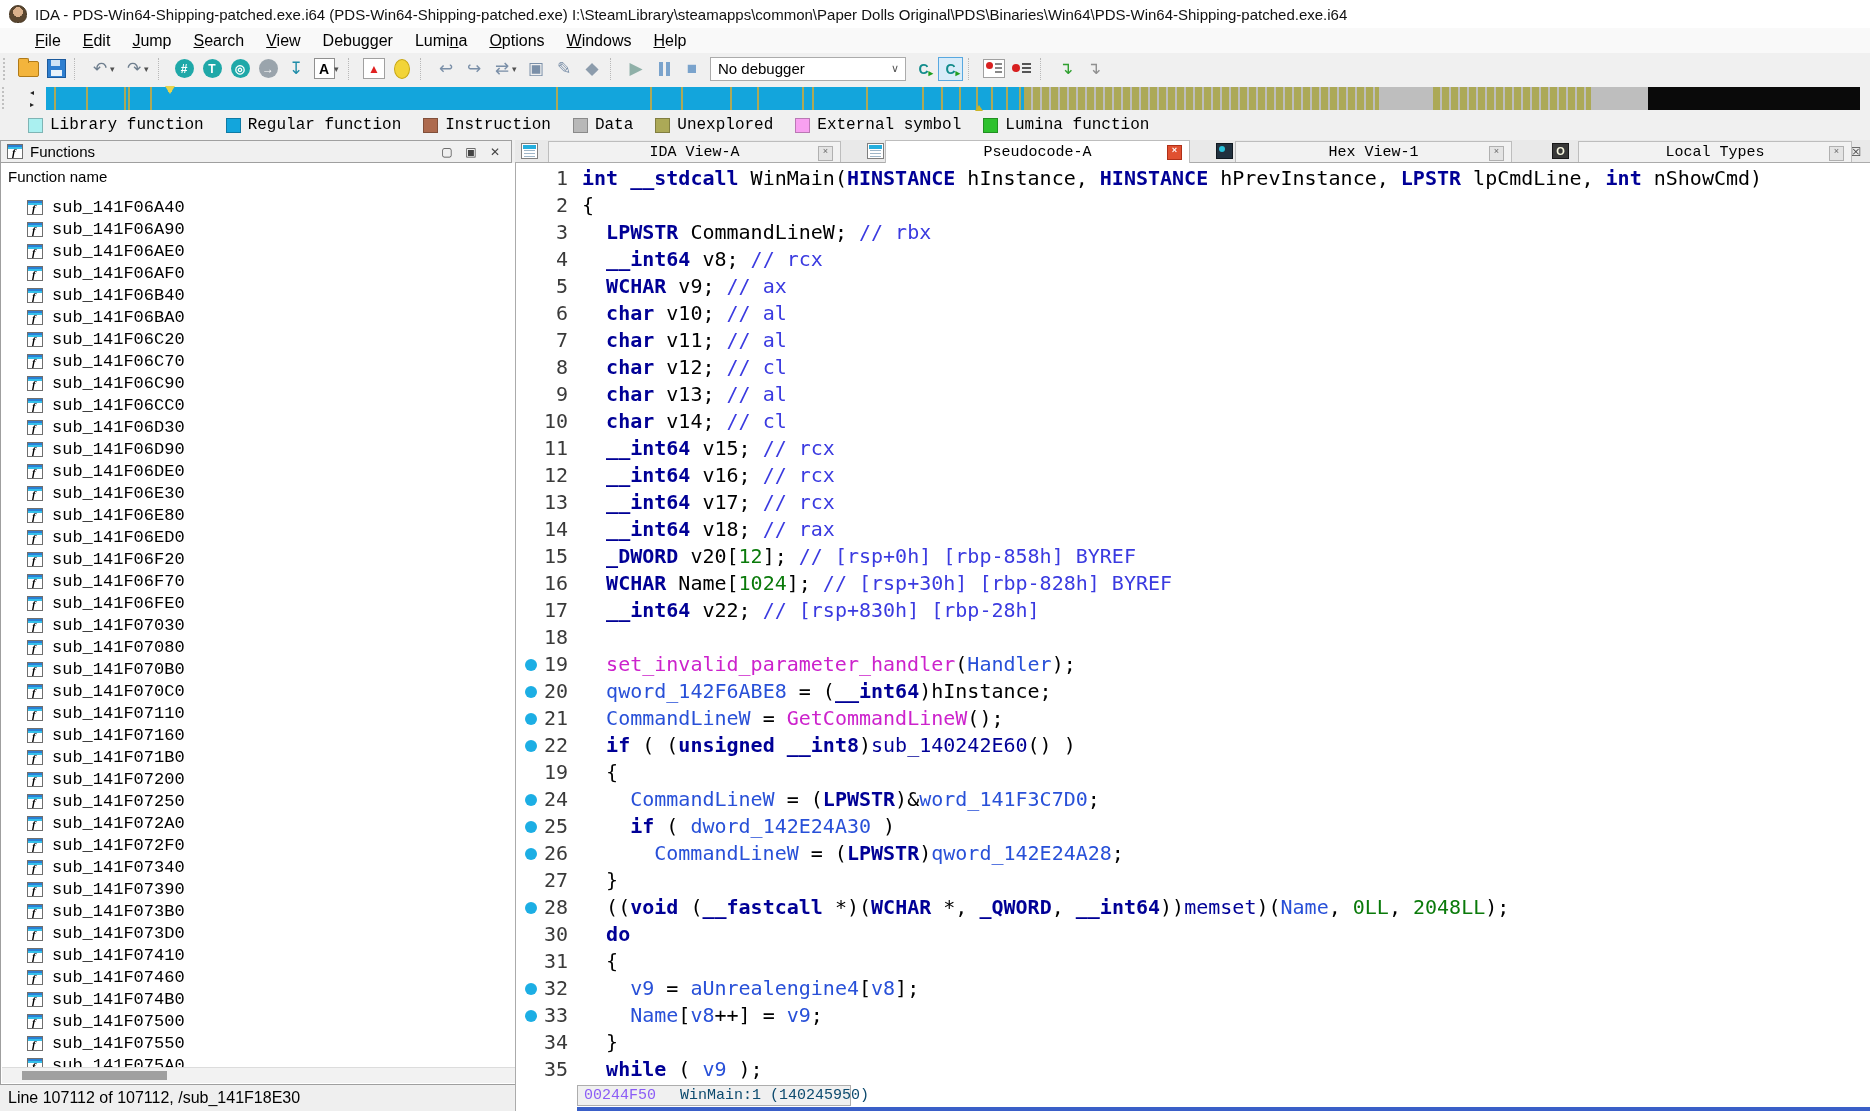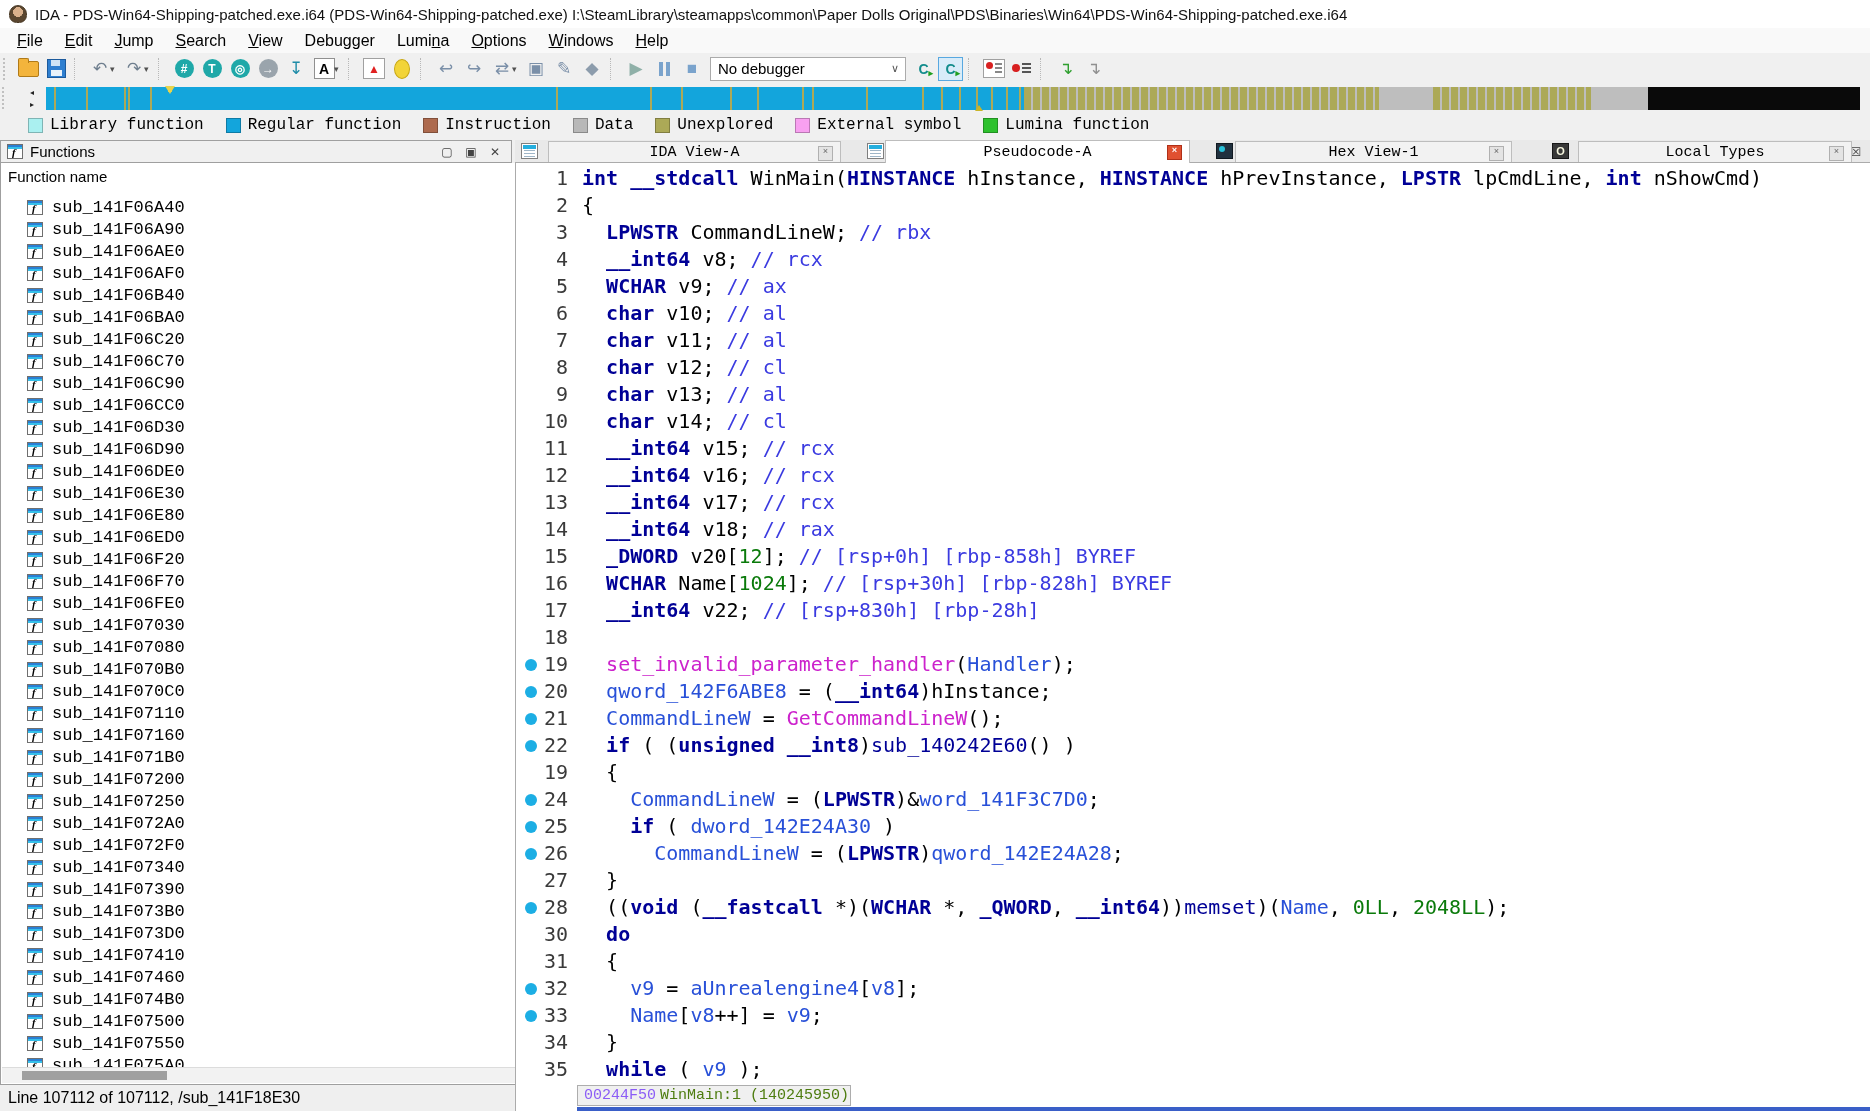--- a/index.html
+++ b/index.html
@@ -7,21 +7,21 @@
        background:#f0f0f0;font-family:"Liberation Sans",sans-serif;color:#000;}
   .abs{position:absolute;}
   
   #titlebar{left:0;top:0;width:1870px;height:28px;background:#ffffff;border-bottom:1px solid #e8e8e8;
             display:flex;align-items:center;}
   #appicon{width:18px;height:18px;margin:0 8px 0 9px;border-radius:50% 50% 42% 42%;
            background:radial-gradient(circle at 50% 38%,#d9b08c 0 38%,#5a4630 39% 100%);
            border:1px solid #4a3a26;box-sizing:border-box;}
   #titletext{font-size:15px;color:#111;white-space:nowrap;}
   
-  #menubar{left:0;top:28px;width:1870px;height:25px;background:#f9f9f9;display:flex;align-items:center;padding-left:6px;box-sizing:border-box;}
+  #menubar{left:0;top:28px;width:1870px;height:25px;background:#f9f9f9;display:flex;align-items:center;padding-left:24px;box-sizing:border-box;}
   .menuitem{font-size:16px;padding:2px 11px;white-space:nowrap;}
   .menuitem u{text-decoration:underline;}
   
   #toolbar{left:0;top:53px;width:1870px;height:31px;background:#f0f0f0;display:flex;align-items:center;}
   .tbtn{width:26px;height:24px;display:flex;align-items:center;justify-content:center;margin:0 1px;
         font-size:17px;box-sizing:border-box;}
   .tsep{width:7px;height:22px;border-left:1px dotted #b8b8b8;margin:0 4px;}
   .tgrip{width:6px;height:22px;border-left:2px dotted #c0c0c0;margin:0 3px;}
   .dd{font-size:9px;color:#505050;width:10px;margin-left:-4px;}
   .ic-folder{width:19px;height:14px;background:#f3b43c;border:1px solid #b07a18;border-radius:2px;position:relative;}
@@ -120,21 +120,21 @@
   .tk-c{color:#3a3ae0;}
   .tk-n{color:#0a7a0a;}
   .tk-m{color:#cc22cc;}
   .tk-g{color:#2850d8;}
   .tk-f{color:#000096;}
   .tk-p{color:#000;}
   #hintbar{position:absolute;left:61px;top:922px;width:274px;height:21px;background:#f0f0f0;border:1px solid #adadad;
            box-sizing:border-box;display:flex;align-items:center;font-family:"Liberation Mono",monospace;font-size:15px;
            padding-left:6px;z-index:5;white-space:pre;}
   #hintbar .addr{color:#8b5cf6;}
-  #hintbar .loc{color:#4d7c0f;margin-left:4px;}
+  #hintbar .loc{color:#0c4a6e;margin-left:24px;}
   #codebotline{position:absolute;left:61px;top:944px;height:4px;right:0;background:#3a5fc8;z-index:4;}
 </style>
 </head>
 <body>
 
 <div id="titlebar" class="abs">
   <div id="appicon"></div>
   <div id="titletext">IDA - PDS-Win64-Shipping-patched.exe.i64 (PDS-Win64-Shipping-patched.exe) I:\SteamLibrary\steamapps\common\Paper Dolls Original\PDS\Binaries\Win64\PDS-Win64-Shipping-patched.exe.i64</div>
 </div>
 

